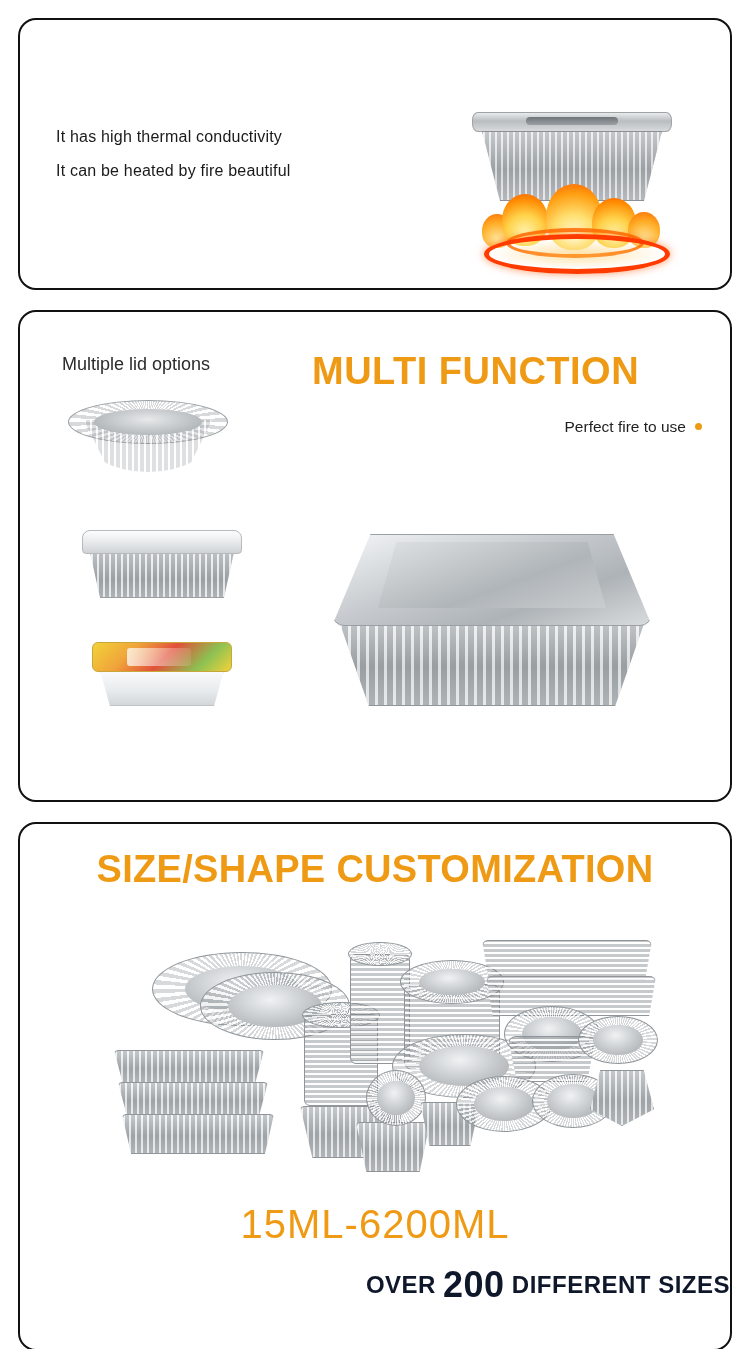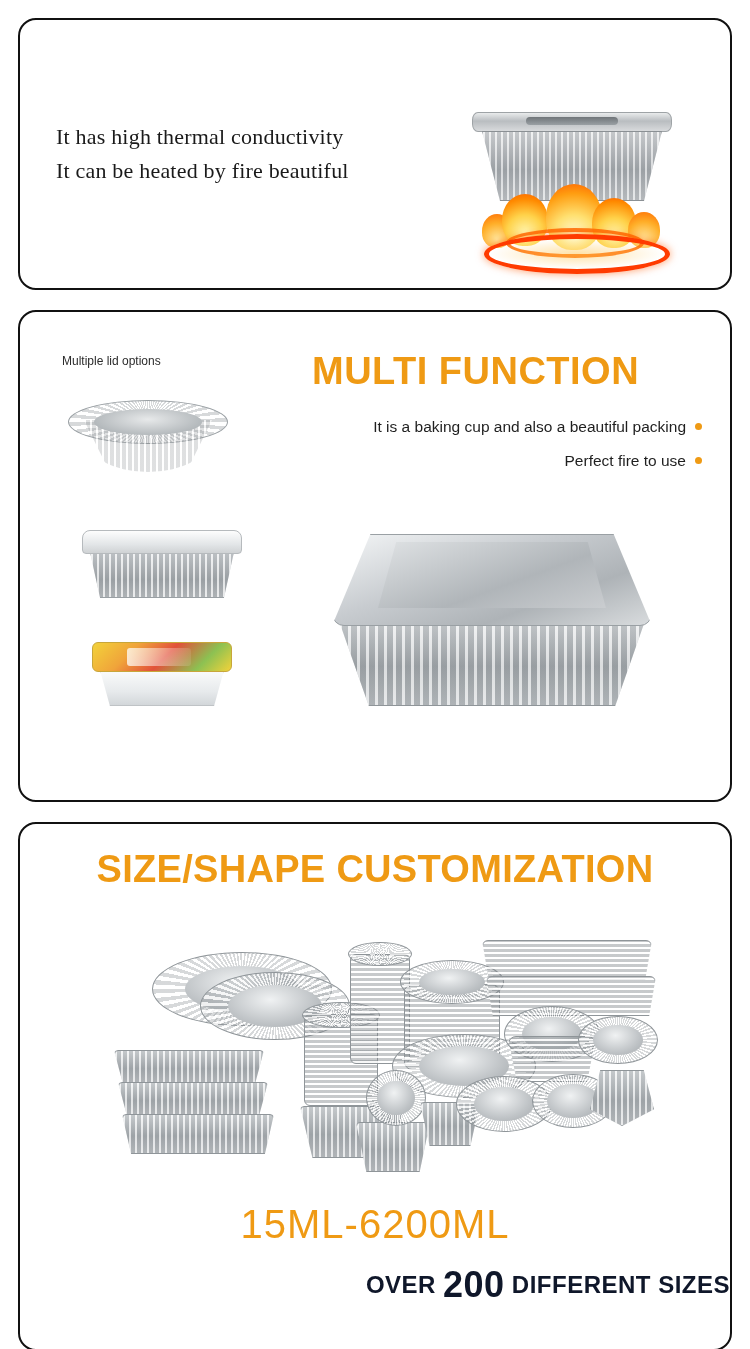--- a/index.html
+++ b/index.html
@@ -34,25 +34,24 @@
   #panel-thermal {
     left: 18px;
     top: 18px;
     width: 714px;
     height: 272px;
   }
   .thermal-text {
     position: absolute;
     left: 36px;
     top: 100px;
-    font-size: 22px;
+    font-size: 16px;
     line-height: 34px;
     color: #1a1a1a;
     letter-spacing: .2px;
-    font-family: Liberation Serif, serif;
   }
   .thermal-text div { white-space: nowrap; }
 
   
   .tray1 {
     position: absolute;
     left: 452px;
     top: 92px;
     width: 200px;
     height: 96px;
@@ -126,21 +125,21 @@
   #panel-multifunction {
     left: 18px;
     top: 310px;
     width: 714px;
     height: 492px;
   }
   .lid-caption {
     position: absolute;
     left: 42px;
     top: 42px;
-    font-size: 12px;
+    font-size: 18px;
     color: #2b2b2b;
   }
   .mf-title {
     position: absolute;
     left: 292px;
     top: 38px;
     font-size: 38px;
     font-weight: bold;
     color: #ef9a14;
     letter-spacing: .5px;
@@ -403,21 +402,20 @@
     </div>
   </section>
 
   <section class="card" id="panel-multifunction">
 
     <div class="lid-caption">Multiple lid options</div>
 
     <div class="mf-title">MULTI FUNCTION</div>
 
     <div class="mf-bullets">
-      <div class="li"><span>It is a baking cup and also a beautiful packing</span><span class="dot"></span></div>
       <div class="li"><span>Perfect fire to use</span><span class="dot"></span></div>
     </div>
 
     <div class="bowl">
       <div class="rim"></div>
       <div class="base"></div>
       <div class="inner"></div>
     </div>
 
     <div class="rectbox">

